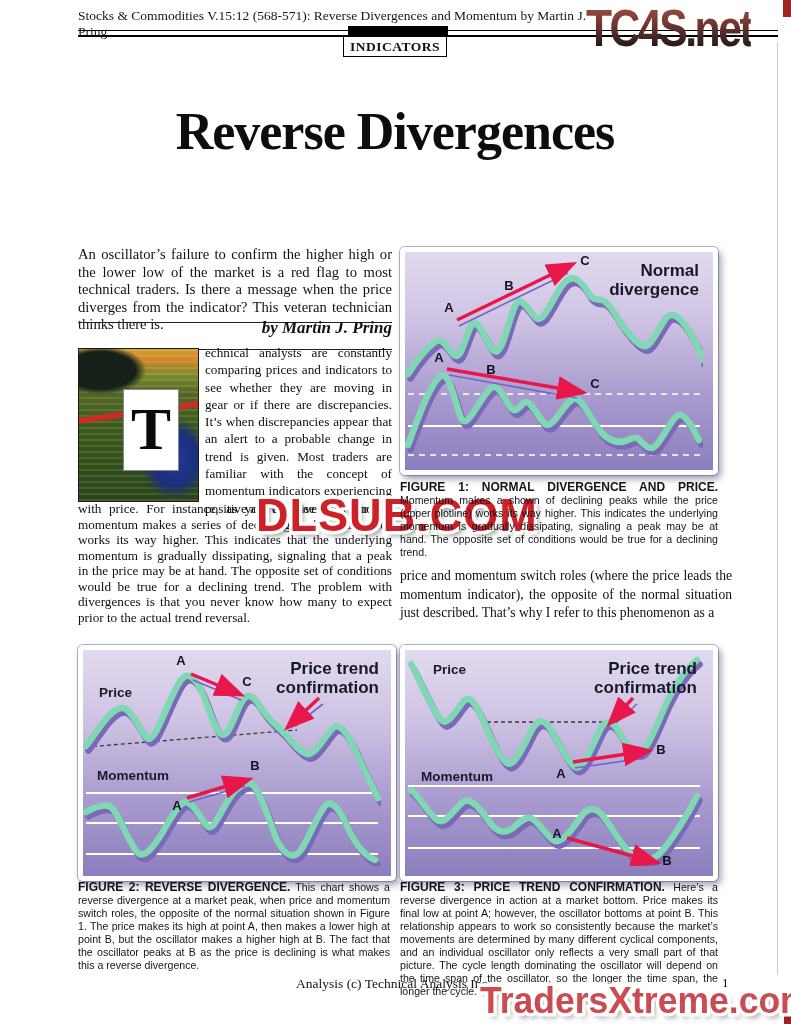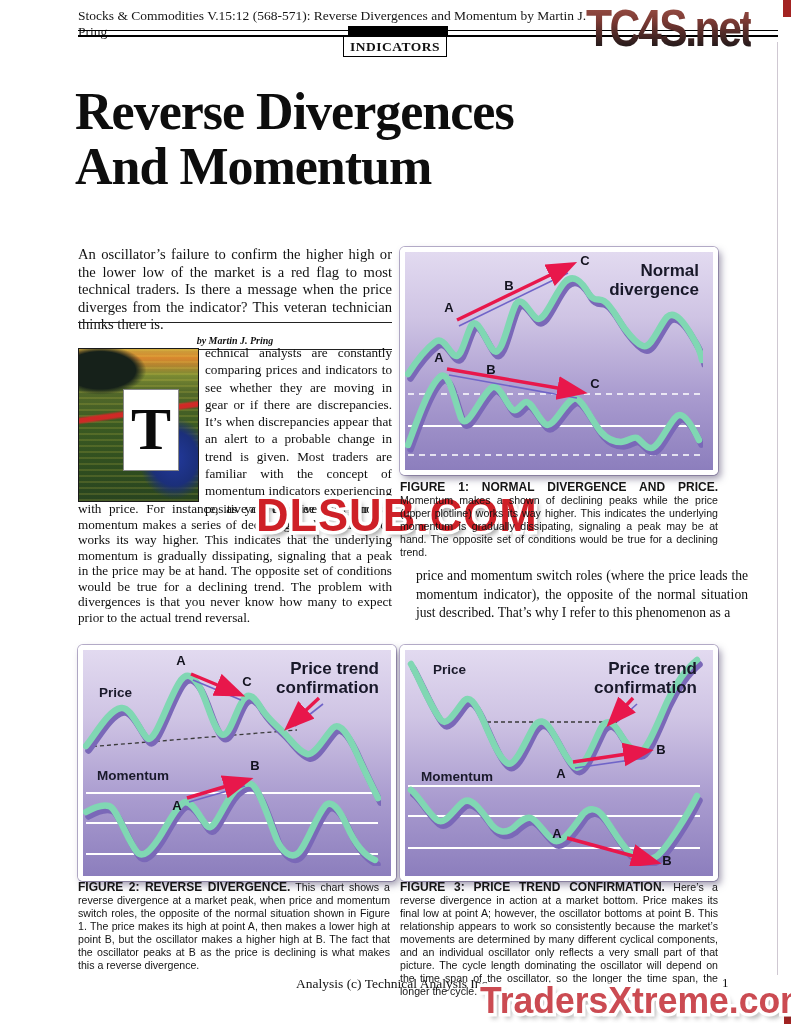--- a/index.html
+++ b/index.html
@@ -22,44 +22,44 @@
   .wm-stroke{color:#fff;-webkit-text-stroke:7px #fff;text-shadow:4px 5px 5px rgba(40,40,40,.45);}
   .wm-fill{color:#ce2027;}
   .wm-dlsub{left:256px;top:488px;font-size:46px;letter-spacing:1px;transform:scaleX(.98);transform-origin:left top;}
   .wm-tx{left:480px;top:980px;font-size:37px;letter-spacing:0px;transform:scaleX(.96);transform-origin:left top;}
   .wm-tx.wm-fill{color:#cb4b52;}
   .corner-red{background:#a32322;}
 
   .vline{left:777px;top:42px;width:1px;height:933px;background:#cfc8d2;}
 
   
-  .title{left:75px;top:84px;width:640px;font-weight:bold;font-size:52px;
+  .title{left:75px;top:104px;width:640px;text-align:center;font-weight:bold;font-size:52px;
          line-height:55px;letter-spacing:-1px;color:#0d0d0d;}
   .standfirst{left:78px;top:246px;width:314px;font-size:14.6px;line-height:17.6px;text-align:justify;}
   .hr{height:0;border-top:1px solid #222;}
-  .byline{left:78px;top:335px;width:314px;text-align:center;font-weight:bold;font-style:italic;font-size:10px;}
+  .byline{left:78px;top:318px;width:314px;text-align:right;font-weight:bold;font-style:italic;font-size:17px;}
 
   
   .art{left:78px;top:348px;width:119px;height:152px;border:1px solid #1a1a1a;
        background-color:#3b5a22;
        background-image:
          radial-gradient(ellipse 52px 60px at 80% 72%, #22399c 0%, #1b2f7a 45%, rgba(27,47,122,0) 68%),
          radial-gradient(ellipse 64px 34px at 18% 14%, #16211a 0%, #16211a 55%, rgba(22,33,26,0) 72%),
          linear-gradient(172deg, rgba(0,0,0,0) 40%, rgba(214,38,38,.95) 41.5%, rgba(214,38,38,.95) 43.5%, rgba(0,0,0,0) 45%),
          repeating-linear-gradient(180deg, rgba(255,230,80,.14) 0 2px, rgba(0,0,0,0) 2px 6px),
          linear-gradient(180deg,#c9a23c 0%,#d8872e 6%,#b08530 11%,#7d8c33 17%,#53682a 28%,#3b5a22 50%,#2f4d1f 78%,#284420 100%);}
   .dropcap-box{left:44px;top:40px;width:54px;height:80px;background:#fff;border:1px solid #888;
                text-align:center;font-weight:bold;font-size:60px;line-height:78px;color:#0a0a0a;}
 
   
   .body{font-size:13.2px;line-height:15.5px;text-align:justify;color:#0e0e0e;}
   .p-beside{left:205px;top:344px;width:187px;line-height:17.3px;}
   .p-col1{left:78px;top:501px;width:314px;}
   .p-col1b{left:78px;top:610px;width:314px;text-indent:14px;}
-  .p-col2{left:400px;top:567px;width:332px;line-height:18.6px;font-size:13.6px;margin-left:16px;}
+  .p-col2{left:400px;top:567px;width:332px;line-height:18.6px;font-size:13.6px;}
 
   
   .fig{border:5px solid #fff;border-radius:5px;
        background:linear-gradient(180deg,#e2daf0 0%,#cfc4e4 30%,#a99bcf 66%,#8c7ebd 100%);
        box-shadow:3px 4px 7px rgba(70,60,100,.5), 0 0 0 1px #b9b0cc;}
   .fig svg{display:block;}
   .fig1{left:400px;top:247px;width:308px;height:218px;}
   .fig2{left:78px;top:645px;width:308px;height:226px;}
   .fig3{left:400px;top:645px;width:308px;height:226px;}
   .curve-shadow{fill:none;stroke:#7a68b8;stroke-width:6.5;stroke-linecap:round;stroke-linejoin:round;}
@@ -94,21 +94,20 @@
   <div class="abs rule2"></div>
   <div class="abs badge-bar"></div>
   <div class="abs badge-box">INDICATORS</div>
   <div class="abs wm wm-tc4s">TC4S.net</div>
   <div class="abs vline"></div>
   <div class="abs corner-red" style="left:783px;top:0;width:8px;height:17px;"></div>
   <div class="abs corner-red" style="left:784px;top:1006px;width:7px;height:18px;"></div>
 
   <div class="abs title">
     <div>Reverse Divergences</div>
-    <div>And Momentum</div>
   </div>
 
   <div class="abs standfirst">An oscillator’s failure to confirm the higher high or the lower low of the market is a red flag to most technical traders. Is there a message when the price diverges from the indicator? This veteran technician thinks there is.</div>
   <div class="abs hr" style="left:78px;top:322px;width:314px;"></div>
   <div class="abs byline">by Martin J. Pring</div>
   <div class="abs hr" style="left:78px;top:349px;width:314px;"></div>
 
   <div class="abs art">
     <div class="abs dropcap-box">T</div>
   </div>

